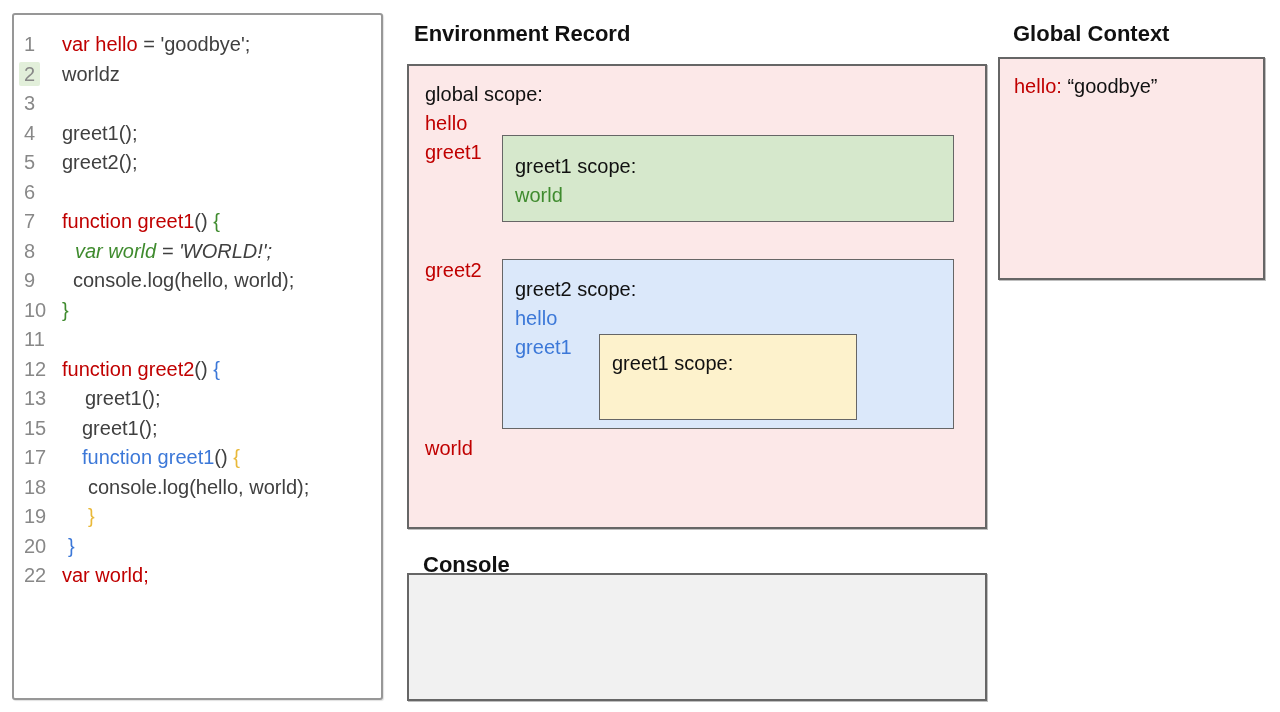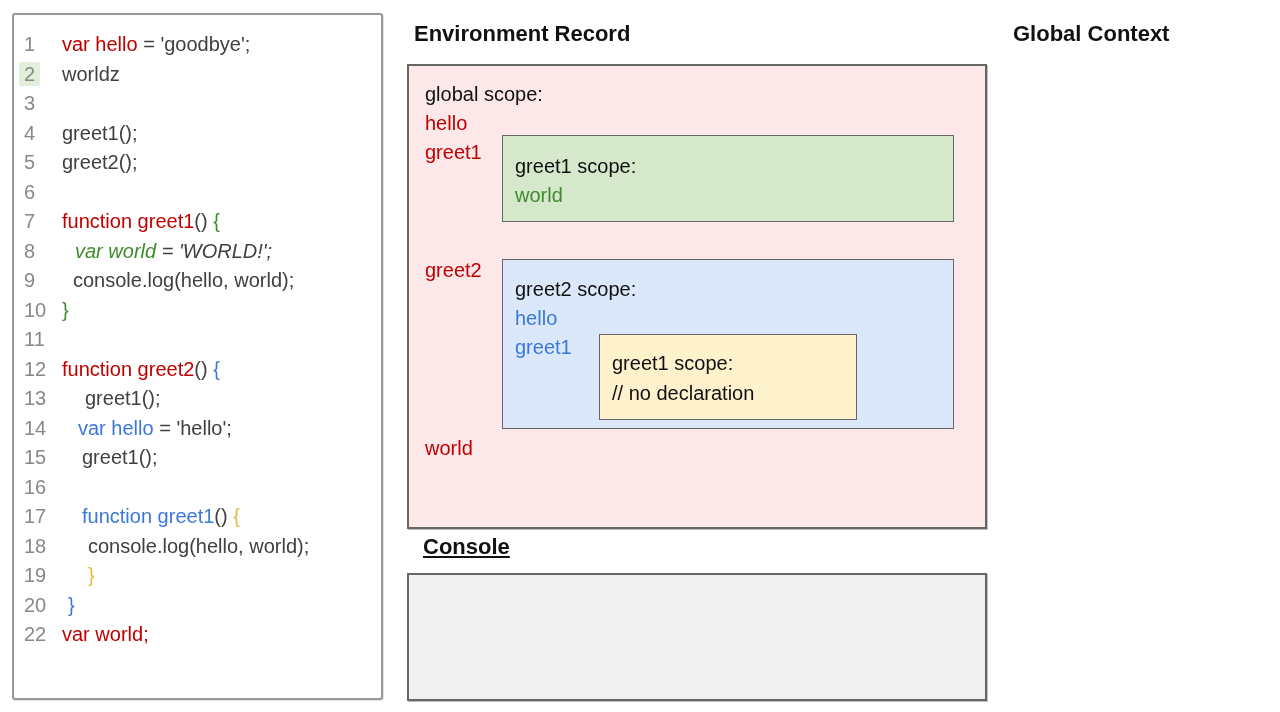--- a/index.html
+++ b/index.html
@@ -113,30 +113,22 @@
         </div>
         <div class="code-row">
           <span class="line-num"><span>12</span></span>
           <span class="code-text"><span class="tk-red">function greet2</span><span class="tk-black">() </span><span class="tk-blue">{</span></span>
         </div>
         <div class="code-row">
           <span class="line-num"><span>13</span></span>
           <span class="code-text" style="padding-left: 23px;"><span class="tk-black">greet1();</span></span>
         </div>
         <div class="code-row">
-          <span class="line-num"><span>14</span></span>
-          <span class="code-text" style="padding-left: 16px;"><span class="tk-blue">var hello</span><span class="tk-black"> = 'hello';</span></span>
-        </div>
-        <div class="code-row">
           <span class="line-num"><span>15</span></span>
           <span class="code-text" style="padding-left: 20px;"><span class="tk-black">greet1();</span></span>
-        </div>
-        <div class="code-row">
-          <span class="line-num"><span>16</span></span>
-          <span class="code-text"></span>
         </div>
         <div class="code-row">
           <span class="line-num"><span>17</span></span>
           <span class="code-text" style="padding-left: 20px;"><span class="tk-blue">function greet1</span><span class="tk-black">() </span><span class="tk-yellow">{</span></span>
         </div>
         <div class="code-row">
           <span class="line-num"><span>18</span></span>
           <span class="code-text" style="padding-left: 26px;"><span class="tk-black">console.log(hello, world);</span></span>
         </div>
         <div class="code-row">
@@ -168,25 +160,29 @@
 
     <div class="lbl red-lbl" style="left:16px; top:190px;">greet2</div>
 
     <div class="scope-box greet2-box">
       <div class="lbl" style="left:12px; top:15px;text-align:center;">greet2 scope:</div>
       <div class="lbl blue-lbl" style="left:12px; top:44px;">hello</div>
       <div class="lbl blue-lbl" style="left:12px; top:73px;">greet1</div>
 
       <div class="scope-box inner-greet1-box">
         <div class="lbl" style="left:12px; top:14px;">greet1 scope:</div>
-        <div class="lbl" style="left:12px; top:44px;">// no declaration</div>
       </div>
     </div>
 
     <div class="lbl red-lbl" style="left:16px; top:368px;">world</div>
   </div>
 
-  <div class="section-title" style="left:423px; top:534px;text-decoration:underline;">Console</div>
+  <div class="section-title" style="left:423px; top:552px;text-decoration:underline;">Console</div>
   <div class="console-box"></div>
 
   <div class="section-title" style="left:1013px; top:21px;">Global Context</div>
+  <div class="gc-box">
+    <div class="gc-entry">
+      <span class="red-lbl">hello:</span><span> </span><span>“goodbye”</span>
+    </div>
+  </div>
 
 </div>
 
 </body></html>

